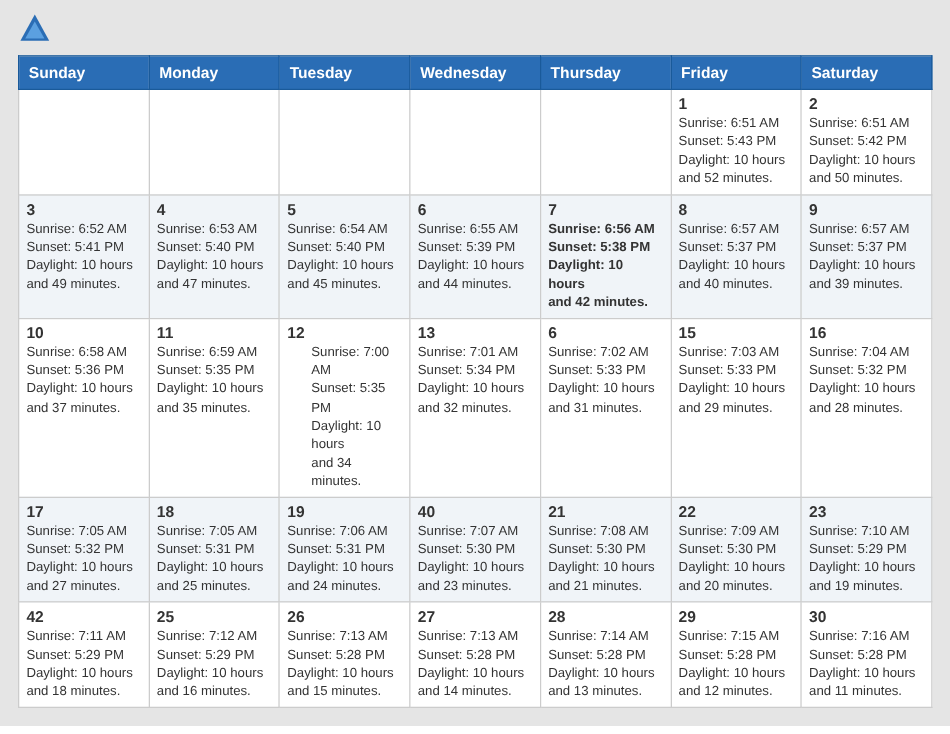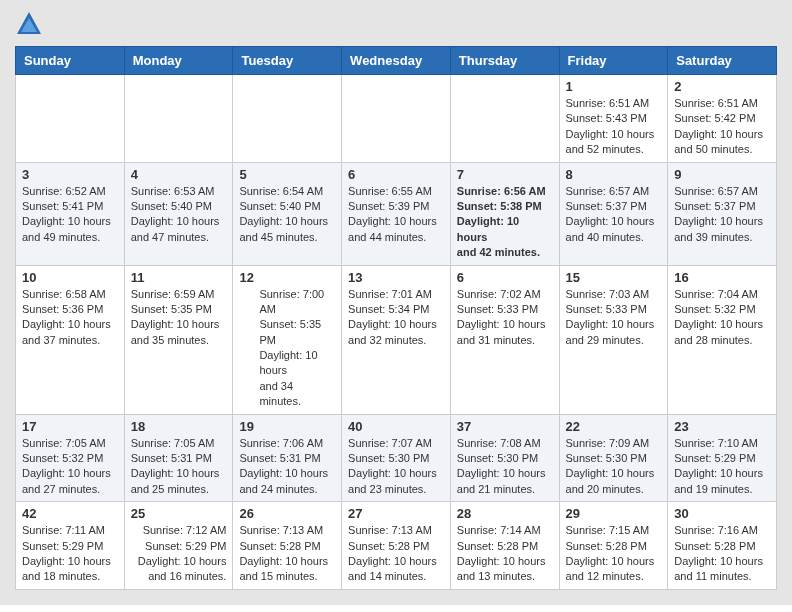--- a/index.html
+++ b/index.html
@@ -278,21 +278,21 @@
 and 24 minutes.</div>
           </td>
           <td>
             <span class="day-number">40</span>
             <div class="day-info" style="white-space: pre-line;">Sunrise: 7:07 AM
 Sunset: 5:30 PM
 Daylight: 10 hours
 and 23 minutes.</div>
           </td>
           <td>
-            <span class="day-number">37</span>
+            <span class="day-number">21</span>
             <div class="day-info" style="white-space: pre-line;">Sunrise: 7:08 AM
 Sunset: 5:30 PM
 Daylight: 10 hours
 and 21 minutes.</div>
           </td>
           <td>
             <span class="day-number">22</span>
             <div class="day-info" style="white-space: pre-line;">Sunrise: 7:09 AM
 Sunset: 5:30 PM
 Daylight: 10 hours
@@ -309,21 +309,21 @@
         <tr>
           <td>
             <span class="day-number">42</span>
             <div class="day-info" style="white-space: pre-line;">Sunrise: 7:11 AM
 Sunset: 5:29 PM
 Daylight: 10 hours
 and 18 minutes.</div>
           </td>
           <td>
             <span class="day-number">25</span>
-            <div class="day-info" style="white-space: pre-line; text-align: right;">Sunrise: 7:12 AM
+            <div class="day-info" style="white-space: pre-line;">Sunrise: 7:12 AM
 Sunset: 5:29 PM
 Daylight: 10 hours
 and 16 minutes.</div>
           </td>
           <td>
             <span class="day-number">26</span>
             <div class="day-info" style="white-space: pre-line;">Sunrise: 7:13 AM
 Sunset: 5:28 PM
 Daylight: 10 hours
 and 15 minutes.</div>

